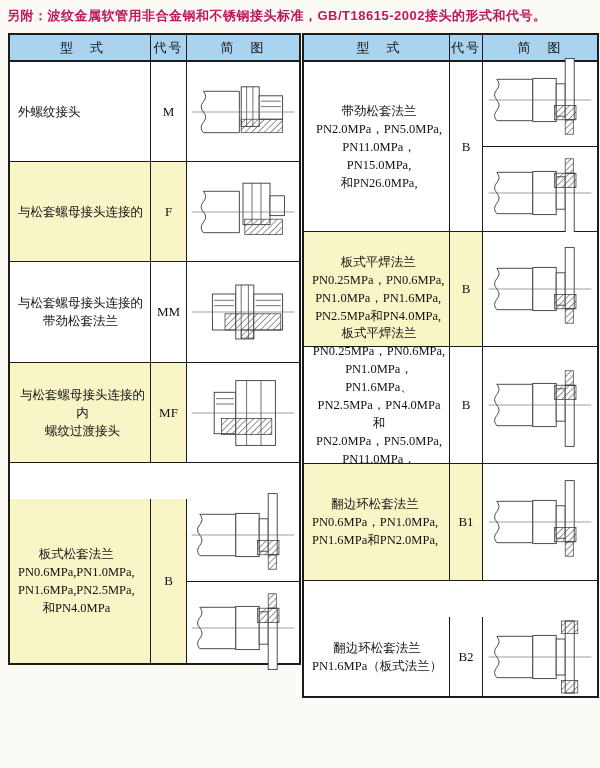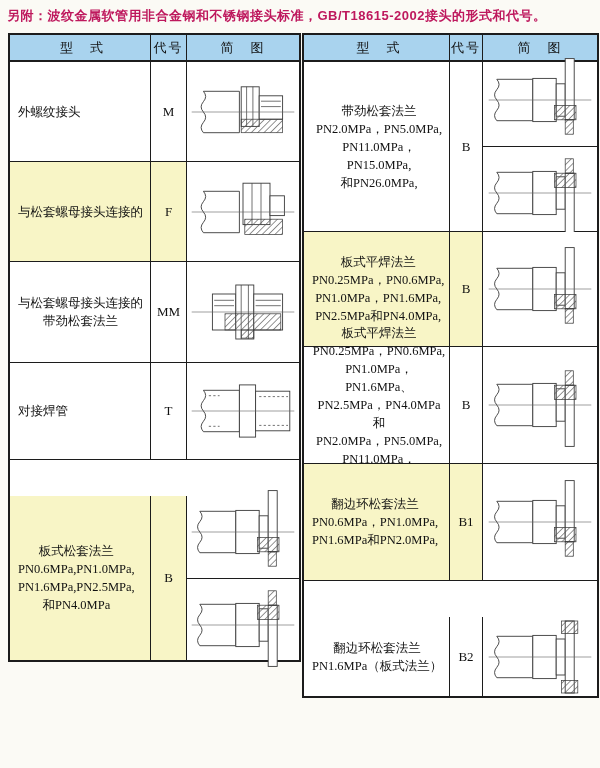--- a/index.html
+++ b/index.html
@@ -166,44 +166,45 @@
                 <line x1="74" y1="37" x2="102" y2="37" stroke="#3a3a3a" stroke-width="0.8"></line>
                 <line x1="74" y1="43" x2="102" y2="43" stroke="#3a3a3a" stroke-width="0.8"></line>
                 <rect x="40" y="52" width="62" height="18" fill="url(#h3)" stroke="#3a3a3a" stroke-width="0.8"></rect>
                 <rect x="58" y="70" width="14" height="9" fill="url(#h3)" stroke="#3a3a3a" stroke-width="0.8"></rect>
                 <line x1="3" y1="50" x2="117" y2="50" stroke="#666" stroke-width="0.7"></line>
               </svg>
             </div>
         </div>
       </div>
 
-
-      <div class="row lr5">
-        <div class="cell type">对接焊管</div>
-        <div class="cell code">T</div>
-        <div class="cell diag">
-          <div class="dwg">
-              <svg width="108" height="92" viewBox="0 0 120 100" xmlns="http://www.w3.org/2000/svg">
-                <defs>
-                  <pattern id="h5" width="5" height="5" patternUnits="userSpaceOnUse" patternTransform="rotate(45)">
-                    <line x1="0" y1="0" x2="0" y2="5" stroke="#555" stroke-width="1.4"></line>
-                  </pattern>
-                </defs>
-                <path d="M16 27 q5 5.8 0 11.5 q-5 5.8 0 11.5 q5 5.8 0 11.5 q-5 5.8 0 11.5 L56 73 L56 27 Z" fill="#fff" stroke="#3a3a3a" stroke-width="1"></path>
-                <rect x="56" y="21" width="18" height="58" fill="#fff" stroke="#3a3a3a" stroke-width="1"></rect>
-                <rect x="74" y="28" width="38" height="44" fill="#fff" stroke="#3a3a3a" stroke-width="1"></rect>
-                <line x1="78" y1="34" x2="110" y2="34" stroke="#3a3a3a" stroke-width="0.8" stroke-dasharray="2.5 2.5"></line>
-                <line x1="78" y1="66" x2="110" y2="66" stroke="#3a3a3a" stroke-width="0.8" stroke-dasharray="2.5 2.5"></line>
-                <line x1="22" y1="33" x2="34" y2="33" stroke="#3a3a3a" stroke-width="0.8" stroke-dasharray="2.5 2.5"></line>
-                <line x1="22" y1="67" x2="34" y2="67" stroke="#3a3a3a" stroke-width="0.8" stroke-dasharray="2.5 2.5"></line>
-                <line x1="3" y1="50" x2="117" y2="50" stroke="#666" stroke-width="0.7"></line>
-              </svg>
-            </div>
-        </div>
-      </div>
+      <div class="row lr4 hl">
+        <div class="cell type">与松套螺母接头连接的内
+螺纹过渡接头</div>
+        <div class="cell code">MF</div>
+        <div class="cell diag">
+          <div class="dwg">
+              <svg width="108" height="92" viewBox="0 0 120 100" xmlns="http://www.w3.org/2000/svg">
+                <defs>
+                  <pattern id="h4" width="5" height="5" patternUnits="userSpaceOnUse" patternTransform="rotate(45)">
+                    <line x1="0" y1="0" x2="0" y2="5" stroke="#555" stroke-width="1.4"></line>
+                  </pattern>
+                </defs>
+                <rect x="28" y="27" width="24" height="46" fill="#fff" stroke="#3a3a3a" stroke-width="1"></rect>
+                <line x1="30" y1="34" x2="50" y2="34" stroke="#3a3a3a" stroke-width="0.8"></line>
+                <line x1="30" y1="40" x2="50" y2="40" stroke="#3a3a3a" stroke-width="0.8"></line>
+                <rect x="52" y="14" width="44" height="72" fill="#fff" stroke="#3a3a3a" stroke-width="1"></rect>
+                <line x1="64" y1="14" x2="64" y2="86" stroke="#3a3a3a" stroke-width="0.8"></line>
+                <line x1="80" y1="14" x2="80" y2="86" stroke="#3a3a3a" stroke-width="0.8"></line>
+                <rect x="36" y="56" width="56" height="18" fill="url(#h4)" stroke="#3a3a3a" stroke-width="0.8"></rect>
+                <line x1="3" y1="50" x2="117" y2="50" stroke="#666" stroke-width="0.7"></line>
+              </svg>
+            </div>
+        </div>
+      </div>
+
 
       <div class="row lr6 hl">
         <div class="cell type">板式松套法兰
 PN0.6MPa,PN1.0MPa,
 PN1.6MPa,PN2.5MPa,
 和PN4.0MPa</div>
         <div class="cell code">B</div>
         <div class="cell diag split">
           <div class="sub">
             <div class="dwg">

